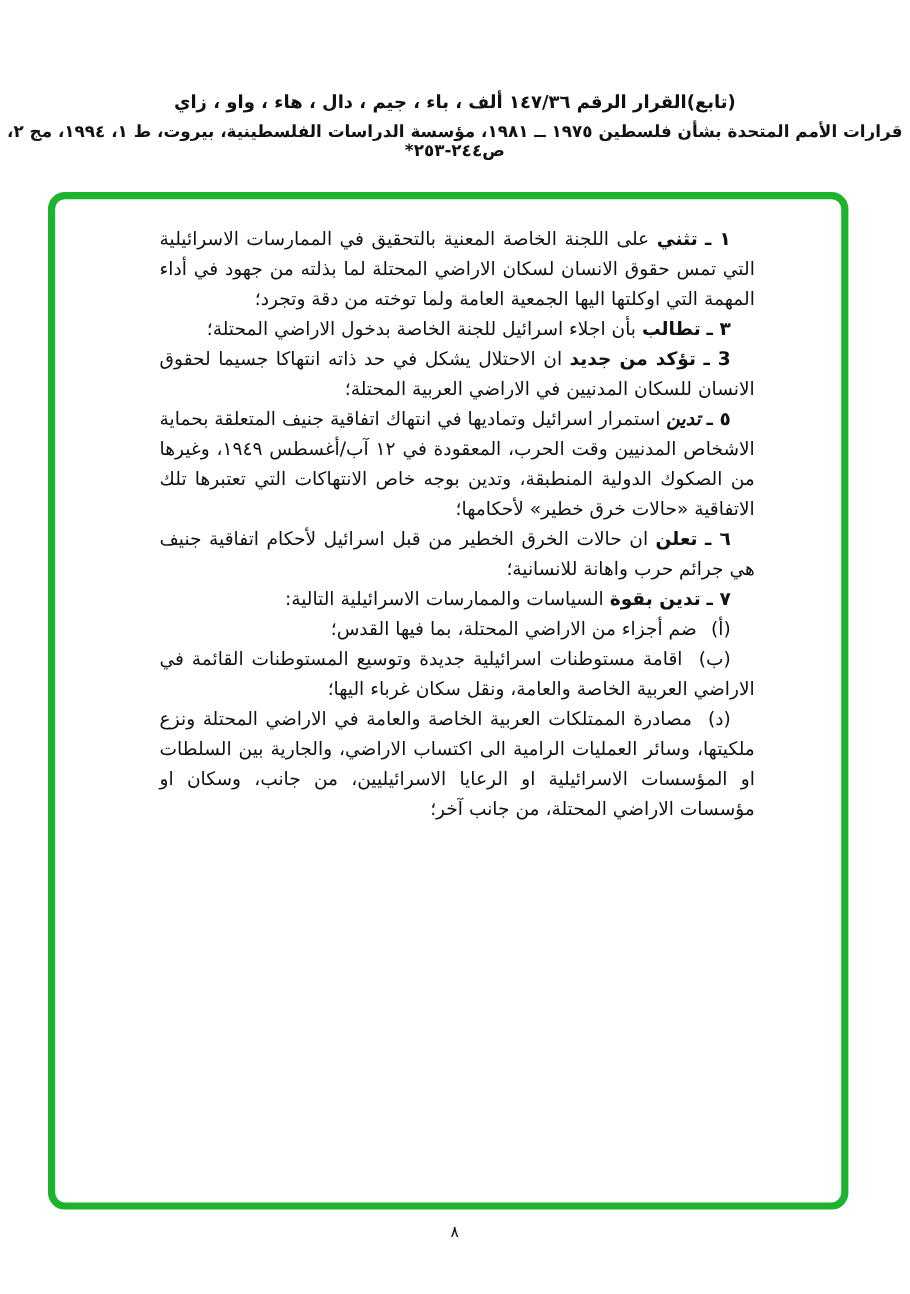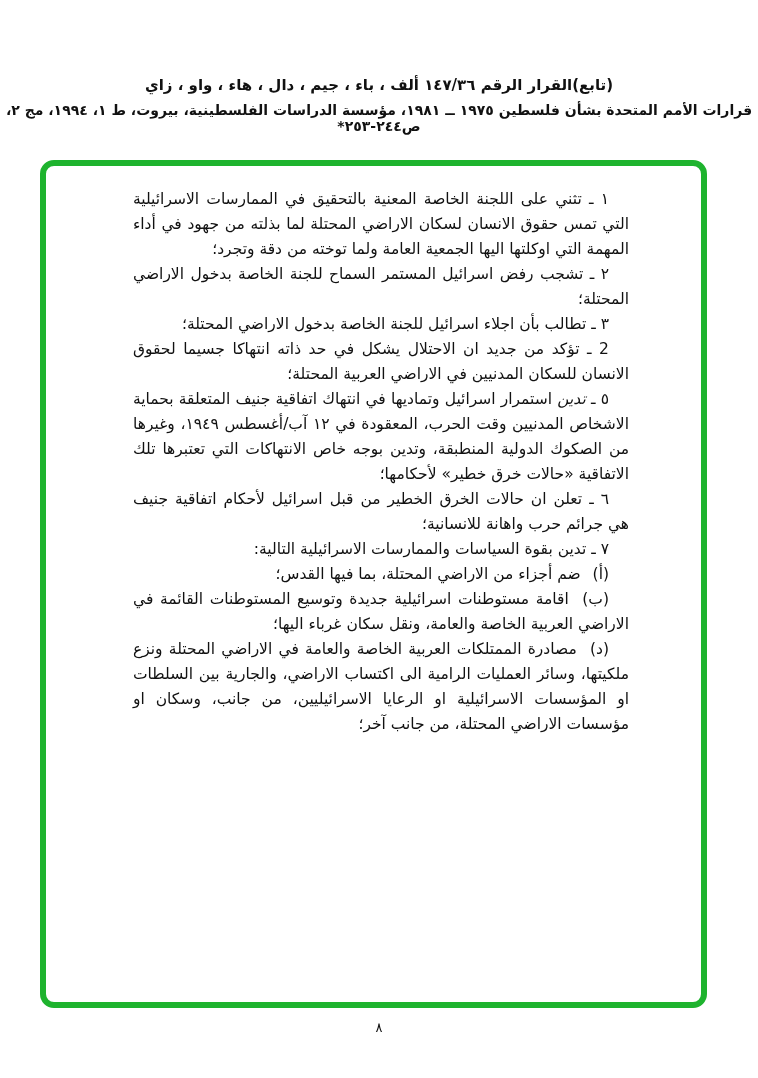--- a/index.html
+++ b/index.html
@@ -33,23 +33,23 @@
     background:transparent;
   }
 
   .content {
     position:absolute; top:187px; left:133px; width:496px;
     direction:rtl;
     text-align:justify;
     font-size:15.5px; line-height:25px;
   }
   .para { margin:0; text-indent:20px; }
-  .para .lead { font-weight:normal; }
+  .para .lead { font-weight:bold; }
   .para.p5 .lead { font-style:italic; }
-  .para .num { white-space:nowrap; }
+  .para .num { white-space:nowrap;font-weight:bold; }
   .sub .marker { margin-left:7px; }
 
   .page-number {
     position:absolute; top:1020px; left:0; width:758px;
     text-align:center; font-size:13px; direction:rtl;
   }
 </style>
 </head>
 <body>
 
@@ -59,25 +59,24 @@
     <div class="header-title">(تابع)القرار الرقم ١٤٧/٣٦ ألف ، باء ، جيم ، دال ، هاء ، واو ، زاي</div>
     <div class="header-citation">قرارات الأمم المتحدة بشأن فلسطين ١٩٧٥ ــ ١٩٨١، مؤسسة الدراسات الفلسطينية، بيروت، ط ١، ١٩٩٤، مج ٢، ص٢٤٤-٢٥٣*</div>
   </div>
 
   <div class="green-frame" style="border-color: rgb(30, 179, 46);"></div>
 
   <div class="content">
 
     <p class="para p1"><span class="num">١ ـ</span> <span class="lead">تثني</span> <span>على اللجنة الخاصة المعنية بالتحقيق في الممارسات الاسرائيلية التي تمس حقوق الانسان لسكان الاراضي المحتلة لما بذلته من جهود في أداء المهمة التي اوكلتها اليها الجمعية العامة ولما توخته من دقة وتجرد؛</span></p>
 
-    <p class="para p2"><span class="num">٢ ـ</span> <span class="lead">تشجب</span> <span>رفض اسرائيل المستمر السماح للجنة الخاصة بدخول الاراضي المحتلة؛</span></p>
 
     <p class="para p3"><span class="num">٣ ـ</span> <span class="lead">تطالب</span> <span>بأن اجلاء اسرائيل للجنة الخاصة بدخول الاراضي المحتلة؛</span></p>
 
-    <p class="para p4"><span class="num">2 ـ</span> <span class="lead">تؤكد من جديد</span> <span>ان الاحتلال يشكل في حد ذاته انتهاكا جسيما لحقوق الانسان للسكان المدنيين في الاراضي العربية المحتلة؛</span></p>
+    <p class="para p4"><span class="num">3 ـ</span> <span class="lead">تؤكد من جديد</span> <span>ان الاحتلال يشكل في حد ذاته انتهاكا جسيما لحقوق الانسان للسكان المدنيين في الاراضي العربية المحتلة؛</span></p>
 
     <p class="para p5"><span class="num">٥ ـ</span> <span class="lead">تدين</span> <span>استمرار اسرائيل وتماديها في انتهاك اتفاقية جنيف المتعلقة بحماية الاشخاص المدنيين وقت الحرب، المعقودة في ١٢ آب/أغسطس ١٩٤٩، وغيرها من الصكوك الدولية المنطبقة، وتدين بوجه خاص الانتهاكات التي تعتبرها تلك الاتفاقية «حالات خرق خطير» لأحكامها؛</span></p>
 
     <p class="para p6"><span class="num">٦ ـ</span> <span class="lead">تعلن</span> <span>ان حالات الخرق الخطير من قبل اسرائيل لأحكام اتفاقية جنيف هي جرائم حرب واهانة للانسانية؛</span></p>
 
     <p class="para p7"><span class="num">٧ ـ</span> <span class="lead">تدين بقوة</span> <span>السياسات والممارسات الاسرائيلية التالية:</span></p>
 
     <p class="para sub"><span class="marker">(أ)</span> <span>ضم أجزاء من الاراضي المحتلة، بما فيها القدس؛</span></p>
 
     <p class="para sub"><span class="marker">(ب)</span> <span>اقامة مستوطنات اسرائيلية جديدة وتوسيع المستوطنات القائمة في الاراضي العربية الخاصة والعامة، ونقل سكان غرباء اليها؛</span></p>

